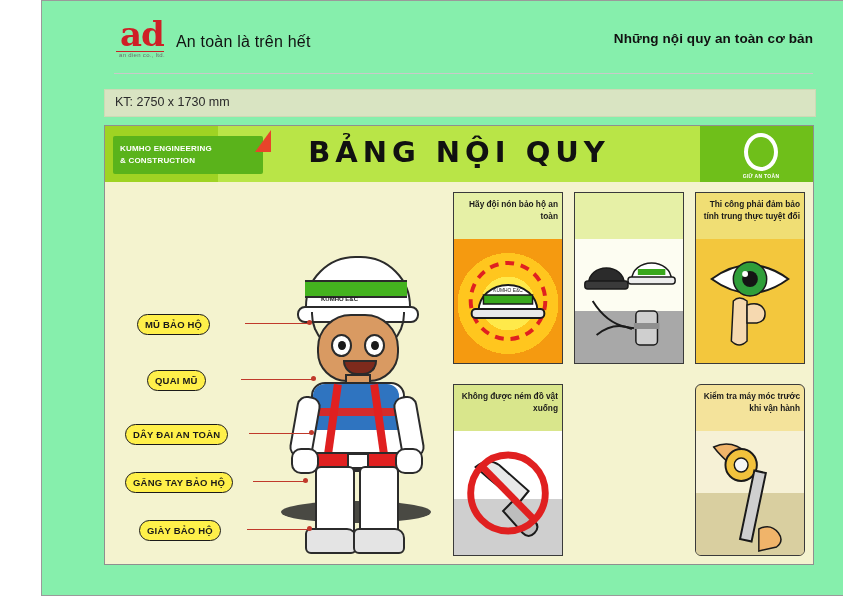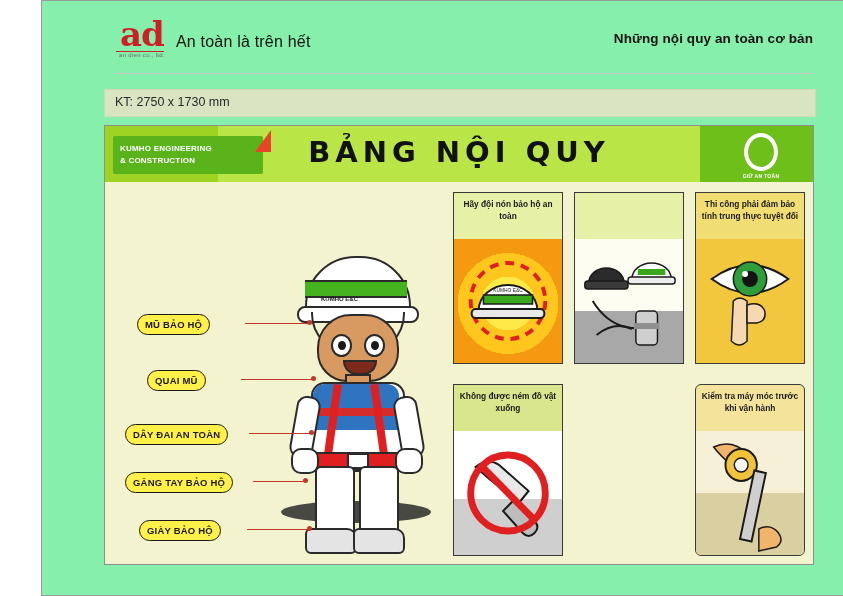--- a/index.html
+++ b/index.html
@@ -294,21 +294,21 @@
     box-sizing: border-box;
     overflow: hidden;
   }
   .card .cap {
     position: absolute;
     left: 0; top: 0;
     width: 100%;
     height: 44px;
     box-sizing: border-box;
     padding: 6px 4px 0 4px;
-    text-align: center;
+    text-align: right;
     font-size: 8.3px;
     font-weight: bold;
     color: #1a1a1a;
     line-height: 11.5px;
   }
   .card .art {
     position: absolute;
     left: 0; top: 46px;
     width: 100%;
     height: 124px;

